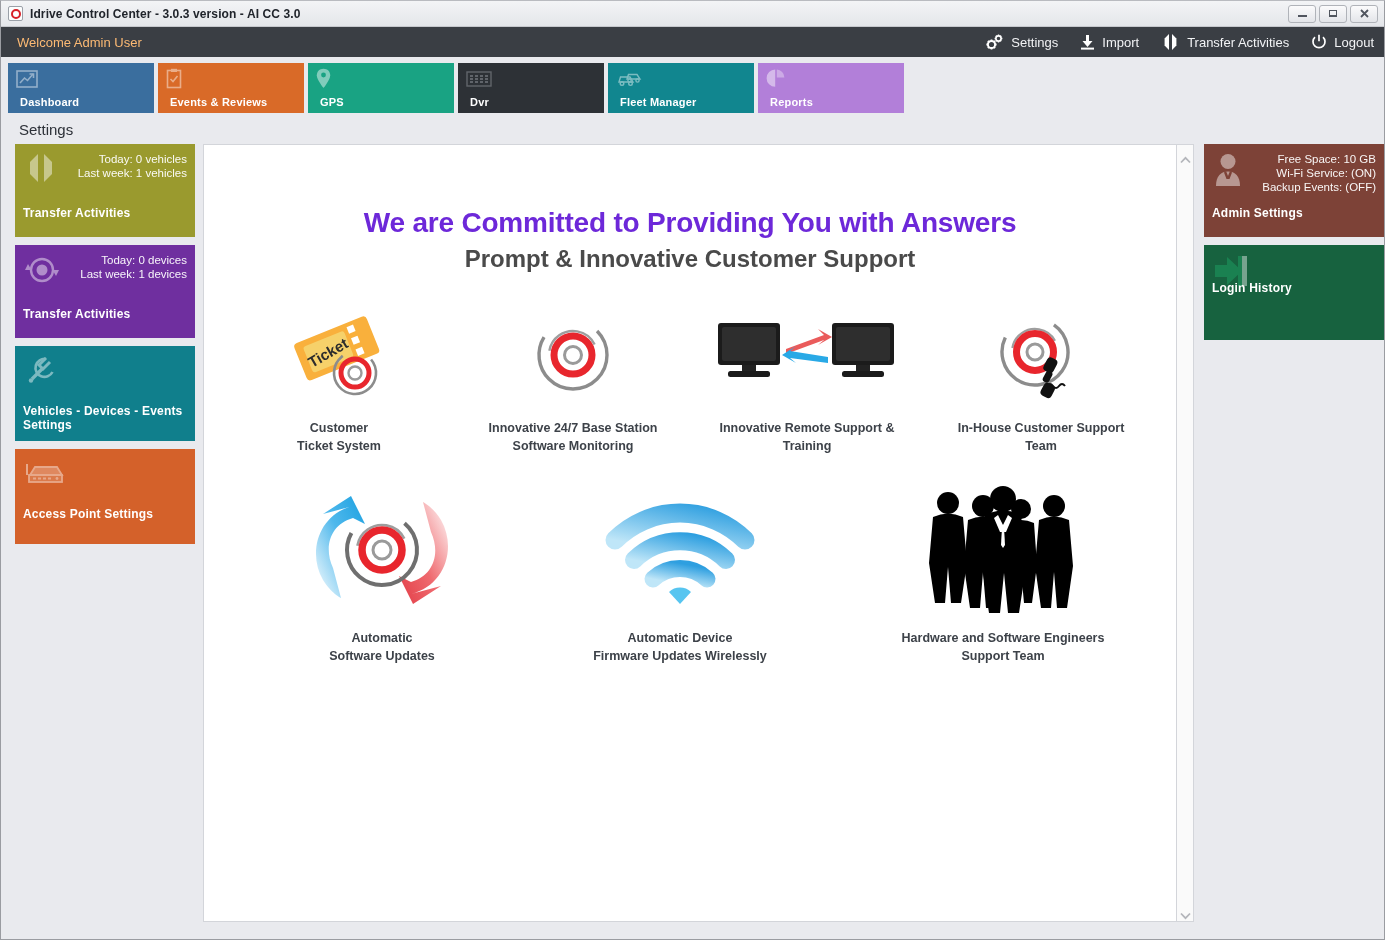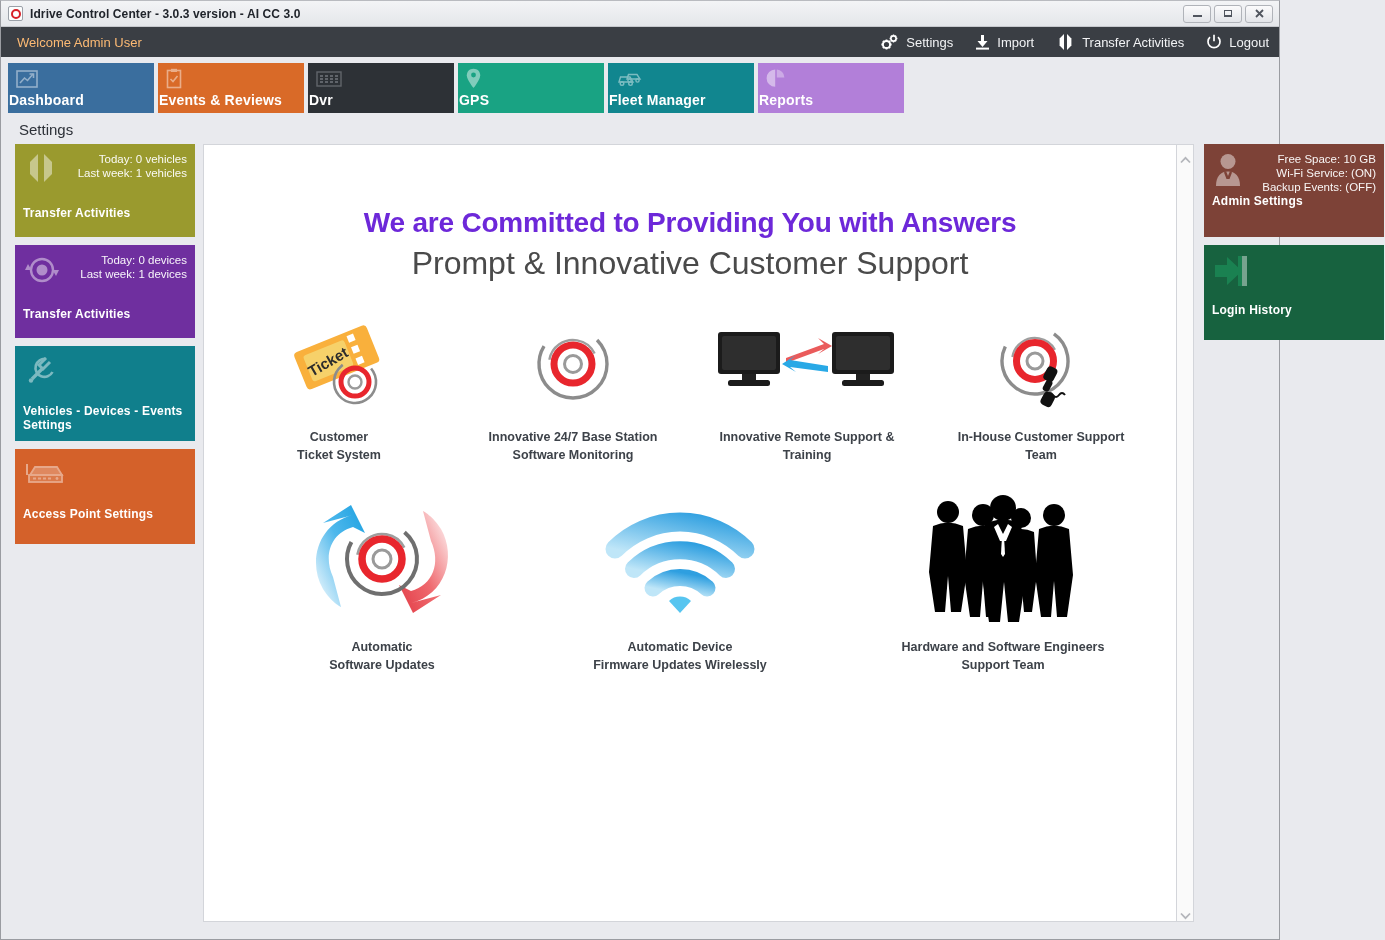--- a/index.html
+++ b/index.html
@@ -4,21 +4,21 @@
 <style>
   * { box-sizing: border-box; margin: 0; padding: 0; }
   html, body {
     width: 1385px; height: 940px;
     font-family: "Liberation Sans", sans-serif;
     background: #e9eaee;
     overflow: hidden;
   }
   #app {
     position: relative;
-    width: 1280px; height: 940px;
+    width: 1385px; height: 940px;
     background: #e9eaee;
     border: 1px solid #9a9ca1;
     border-top: 1px solid #b9bbc0;
     display: flex; flex-direction: column;
   }
 
   
   .titlebar {
     height: 26px;
     background: linear-gradient(#f3f4f6, #e4e6ea);
@@ -80,22 +80,22 @@
     flex: 0 0 56px;
   }
   .tab {
     width: 146px; height: 50px;
     position: relative;
     color: #ffffff;
     padding: 4px 0 0 8px;
   }
   .tab .ticon { opacity: .45; height: 23px; display:flex; align-items:center; }
   .tab .tlabel {
-    position: absolute; left: 1px; bottom: 5px;
-    font-size: 14px; font-weight: bold; letter-spacing: .2px;
+    position: absolute; left: 12px; bottom: 5px;
+    font-size: 11px; font-weight: bold; letter-spacing: .2px;
   }
 
   
   .body {
     flex: 1 1 auto;
     position: relative;
     padding: 0 0 10px 0;
   }
   .section-title {
     font-size: 15px; color: #2d3138;
@@ -151,21 +151,21 @@
     padding: 5px 0;
   }
   .chev { width: 10px; height: 10px; }
 
   .hero { text-align: center; padding-top: 62px; }
   .hero h1 {
     font-size: 28px; color: #6d28d9; font-weight: bold;
     letter-spacing: -.2px;
   }
   .hero h2 {
-    font-size: 32px; color: #4a4a4a; font-weight: normal;
+    font-size: 24px; color: #4a4a4a; font-weight: bold;
     margin-top: 6px;
   }
 
   .feat-row {
     display: flex; justify-content: center;
     padding: 0 40px;
   }
   .feat-row.r1 { margin-top: 32px; gap: 44px; }
   .feat-row.r2 { margin-top: 30px; gap: 108px; padding-left: 70px; align-items: flex-end; }
   .feature { width: 190px; text-align: center; }
@@ -277,38 +277,38 @@
       <span class="ticon">
         <svg width="16" height="21" viewBox="0 0 16 21" fill="none" stroke="#fff" stroke-width="1.6">
           <rect x="1.5" y="2.5" width="13" height="17"></rect>
           <rect x="5" y="0.8" width="6" height="3.2" fill="#fff" stroke="none"></rect>
           <path d="M4.5 11 L7 13.5 L11.5 8"></path>
         </svg>
       </span>
       <span class="tlabel">Events &amp; Reviews</span>
     </div>
 
+    <div class="tab" style="background:#19a383">
+      <span class="ticon">
+        <svg width="15" height="21" viewBox="0 0 15 21" fill="#fff">
+          <path d="M7.5 0.8 C3.6 0.8 0.8 3.6 0.8 7.3 C0.8 12 7.5 20 7.5 20 C7.5 20 14.2 12 14.2 7.3 C14.2 3.6 11.4 0.8 7.5 0.8 Z"></path>
+          <circle cx="7.5" cy="7" r="2.4" fill="#19a383"></circle>
+        </svg>
+      </span>
+      <span class="tlabel">GPS</span>
+    </div>
+
     <div class="tab" style="background:#2d3136">
       <span class="ticon">
         <svg width="26" height="18" viewBox="0 0 26 18" fill="none" stroke="#9ea3aa" stroke-width="1.4">
           <rect x="1" y="2" width="24" height="14"></rect>
           <path d="M4 6h3M9 6h3M14 6h3M19 6h3M4 9h3M9 9h3M14 9h3M19 9h3M4 12h3M9 12h3M14 12h3M19 12h3" stroke-width="2"></path>
         </svg>
       </span>
       <span class="tlabel">Dvr</span>
-    </div>
-
-    <div class="tab" style="background:#19a383">
-      <span class="ticon">
-        <svg width="15" height="21" viewBox="0 0 15 21" fill="#fff">
-          <path d="M7.5 0.8 C3.6 0.8 0.8 3.6 0.8 7.3 C0.8 12 7.5 20 7.5 20 C7.5 20 14.2 12 14.2 7.3 C14.2 3.6 11.4 0.8 7.5 0.8 Z"></path>
-          <circle cx="7.5" cy="7" r="2.4" fill="#19a383"></circle>
-        </svg>
-      </span>
-      <span class="tlabel">GPS</span>
     </div>
 
     <div class="tab" style="background:#11868f">
       <span class="ticon">
         <svg width="28" height="18" viewBox="0 0 28 18" fill="none" stroke="#fff" stroke-width="1.4">
           <path d="M3 12 L4.5 7 H14 L17 12 Z"></path>
             <circle cx="6" cy="13.6" r="1.8"></circle>
             <circle cx="14.5" cy="13.6" r="1.8"></circle>
           <path d="M11 9 L12.5 4.5 H21 L24 9 Z"></path>
             <circle cx="13.5" cy="10.5" r="1.6"></circle>
@@ -591,33 +591,33 @@
               <circle cx="15" cy="8.5" r="7.5"></circle>
               <path d="M3 33 C3 23 8 18.5 15 18.5 C22 18.5 27 23 27 33 Z"></path>
               <path d="M13 18 L15 23 L17 18 L19 19.5 L16.5 26 h-3 L11 19.5 Z" fill="#7d4237"></path>
             </svg>
           </span>
           <div class="tile-stats">
             <div>Free Space:  10 GB</div>
             <div>Wi-Fi Service: (ON)</div>
             <div>Backup Events: (OFF)</div>
           </div>
-          <div class="tile-label" style="margin-top:0">Admin Settings</div>
+          <div class="tile-label" style="margin-top:12px">Admin Settings</div>
         </div>
 
         <div class="tile t-xl" style="background:#17623f">
           <span class="tile-icon">
             <svg width="36" height="34" viewBox="0 0 36 34" fill="#1fa868">
               <path d="M2 11 h12 V3 L29 17 L14 31 V23 H2 Z"></path>
               <rect x="25" y="2" width="9" height="30" fill="#ffffff" opacity=".92"></rect>
               <rect x="25" y="2" width="4" height="30" fill="#1fa868"></rect>
             </svg>
           </span>
           <div class="tile-stats"></div>
-          <div class="tile-label" style="margin-top:22px">Login History</div>
+          <div class="tile-label" style="">Login History</div>
         </div>
 
       </div>
 
     </div>
   </div>
 
 </div>
 
 </body></html>

